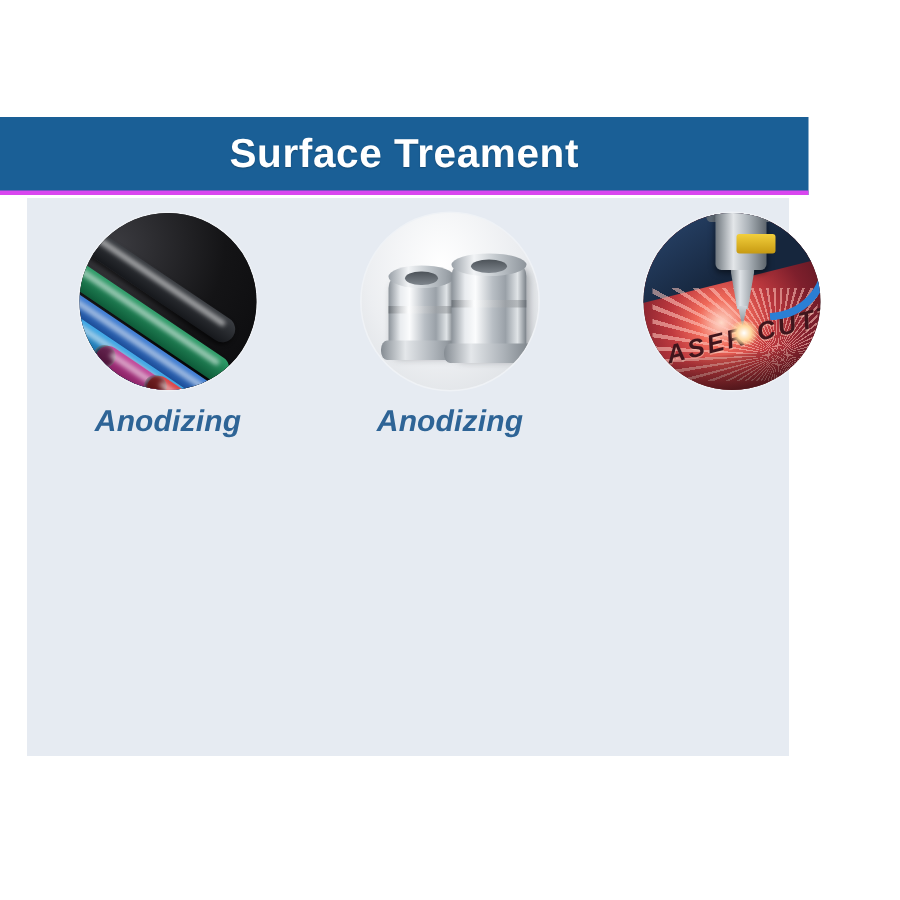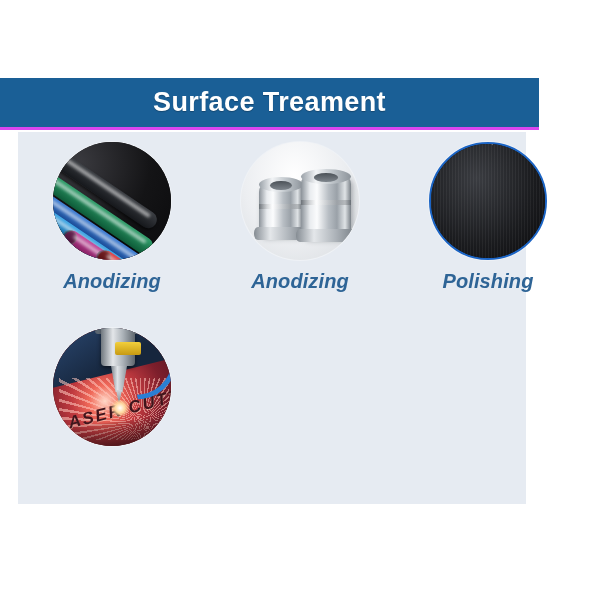--- a/index.html
+++ b/index.html
@@ -330,31 +330,20 @@
             <span class="body"></span>
               <span class="groove"></span>
             <span class="top"></span>
               <span class="bore"></span>
               <span class="flange"></span>
           </div>
         </div>
         <div class="caption">Anodizing</div>
       </div>
 
-      <div class="cell">
-        <div class="thumb polish">
-          <div class="surf"></div>
-          <div class="swoop sw1"></div>
-          <div class="swoop sw2"></div>
-          <div class="swoop sw3"></div>
-          <div class="swoop sw4"></div>
-          <div class="swoop sw5"></div>
-        </div>
-        <div class="caption">Polishing</div>
-      </div>
 
       <div class="cell">
         <div class="thumb laser">
           <div class="plate"></div>
           <div class="darktop"></div>
           <div class="beamfan"></div>
           <div class="engtext">LASER CUTT</div>
           <div class="hose"></div>
           <div class="headtop"></div>
           <div class="head"></div>

